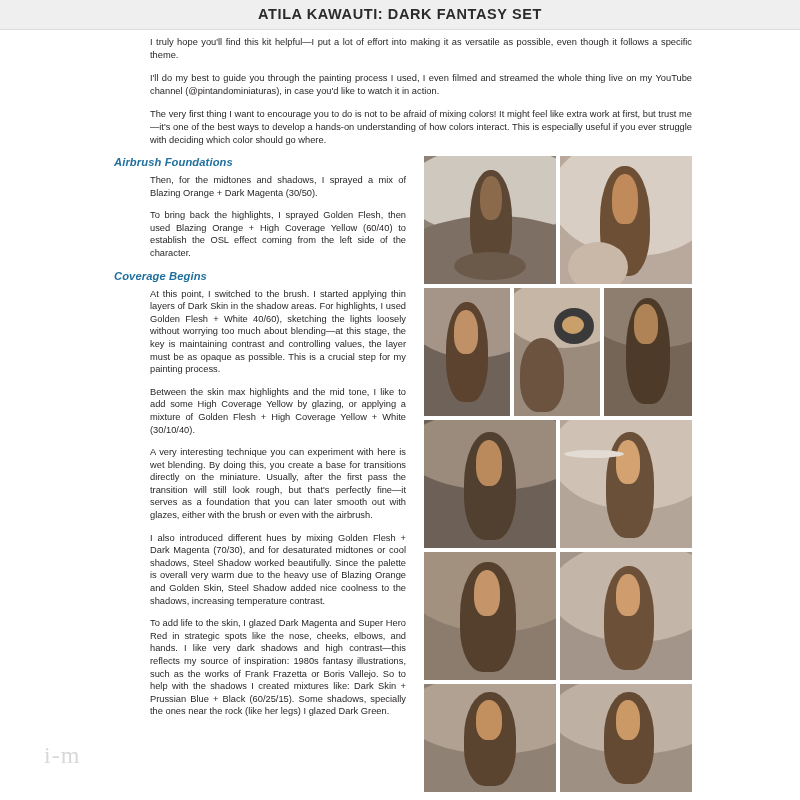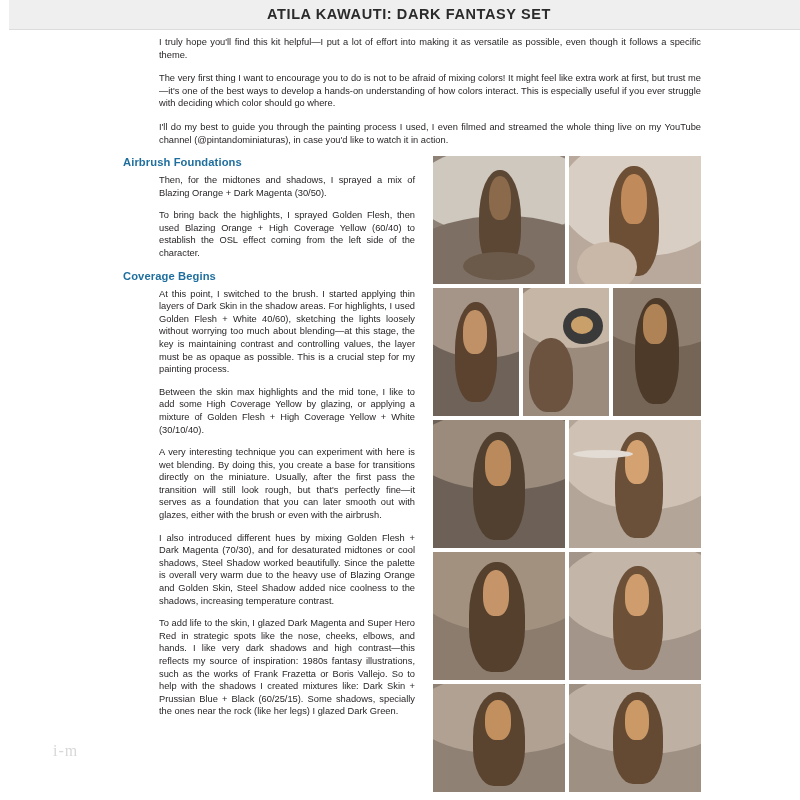--- a/index.html
+++ b/index.html
@@ -10,21 +10,21 @@
   body {
     width: 800px;
     height: 800px;
     overflow: hidden;
     font-family: "Liberation Sans", sans-serif;
     color: #231f20;
     position: relative;
   }
   .page {
     position: absolute;
-    left: 9px; top: 0;
+    left: 0; top: 0;
     width: 652px;
     height: 800px;
     background: #ffffff;
   }
   
   .header-band {
     position: absolute;
     left: 0; top: 0;
     width: 800px;
     height: 29px;
@@ -63,20 +63,21 @@
     color: #231f20;
     padding-left: 36px;
   }
   .intro p { font-size: 9.3px; line-height: 12.6px; }
   h2 {
     margin: 0 0 6px 0;
     font-size: 11.2px;
     font-weight: bold;
     color: #1f6f9e;
     letter-spacing: 0.1px;
+    font-style: italic;
   }
   .section { margin-bottom: 3px; }
   .body-col p { margin-bottom: 10px; }
 
   
   .img-col {
     position: absolute;
     left: 424px;
     top: 156px;
     width: 268px;
@@ -89,21 +90,21 @@
   .ph {
     position: relative;
     overflow: hidden;
     border: 0;
   }
   
   .watermark {
     position: absolute;
     left: 44px;
     top: 742px;
-    font-size: 16px;
+    font-size: 24px;
     color: #d8d8d8;
     font-family: "Liberation Serif", serif;
     letter-spacing: 1px;
     user-select: none;
   }
 
   
   .scene { width: 100%; height: 100%; position: relative; }
   .fig {
     position: absolute;
@@ -115,22 +116,22 @@
 </head>
 <body>
 
 <div class="page">
 
   <div class="header-band"></div>
   <div class="header-title">Atila Kawauti: Dark Fantasy Set</div>
 
   <div class="intro">
     <p>I truly hope you'll find this kit helpful—I put a lot of effort into making it as versatile as possible, even though it follows a specific theme.</p>
+    <p>I'll do my best to guide you through the painting process I used, I even filmed and streamed the whole thing live on my YouTube channel (@pintandominiaturas), in case you'd like to watch it in action.</p>
     <p>The very first thing I want to encourage you to do is not to be afraid of mixing colors! It might feel like extra work at first, but trust me—it's one of the best ways to develop a hands-on understanding of how colors interact. This is especially useful if you ever struggle with deciding which color should go where.</p>
-    <p>I'll do my best to guide you through the painting process I used, I even filmed and streamed the whole thing live on my YouTube channel (@pintandominiaturas), in case you'd like to watch it in action.</p>
   </div>
 
   <div class="text-col body-col" style="top:156px;">
 
     <div class="section">
       <h2>Airbrush Foundations</h2>
       <p>Then, for the midtones and shadows, I sprayed a mix of Blazing Orange + Dark Magenta (30/50).</p>
       <p>To bring back the highlights, I sprayed Golden Flesh, then used Blazing Orange + High Coverage Yellow (60/40) to establish the OSL effect coming from the left side of the character.</p>
     </div>
 

